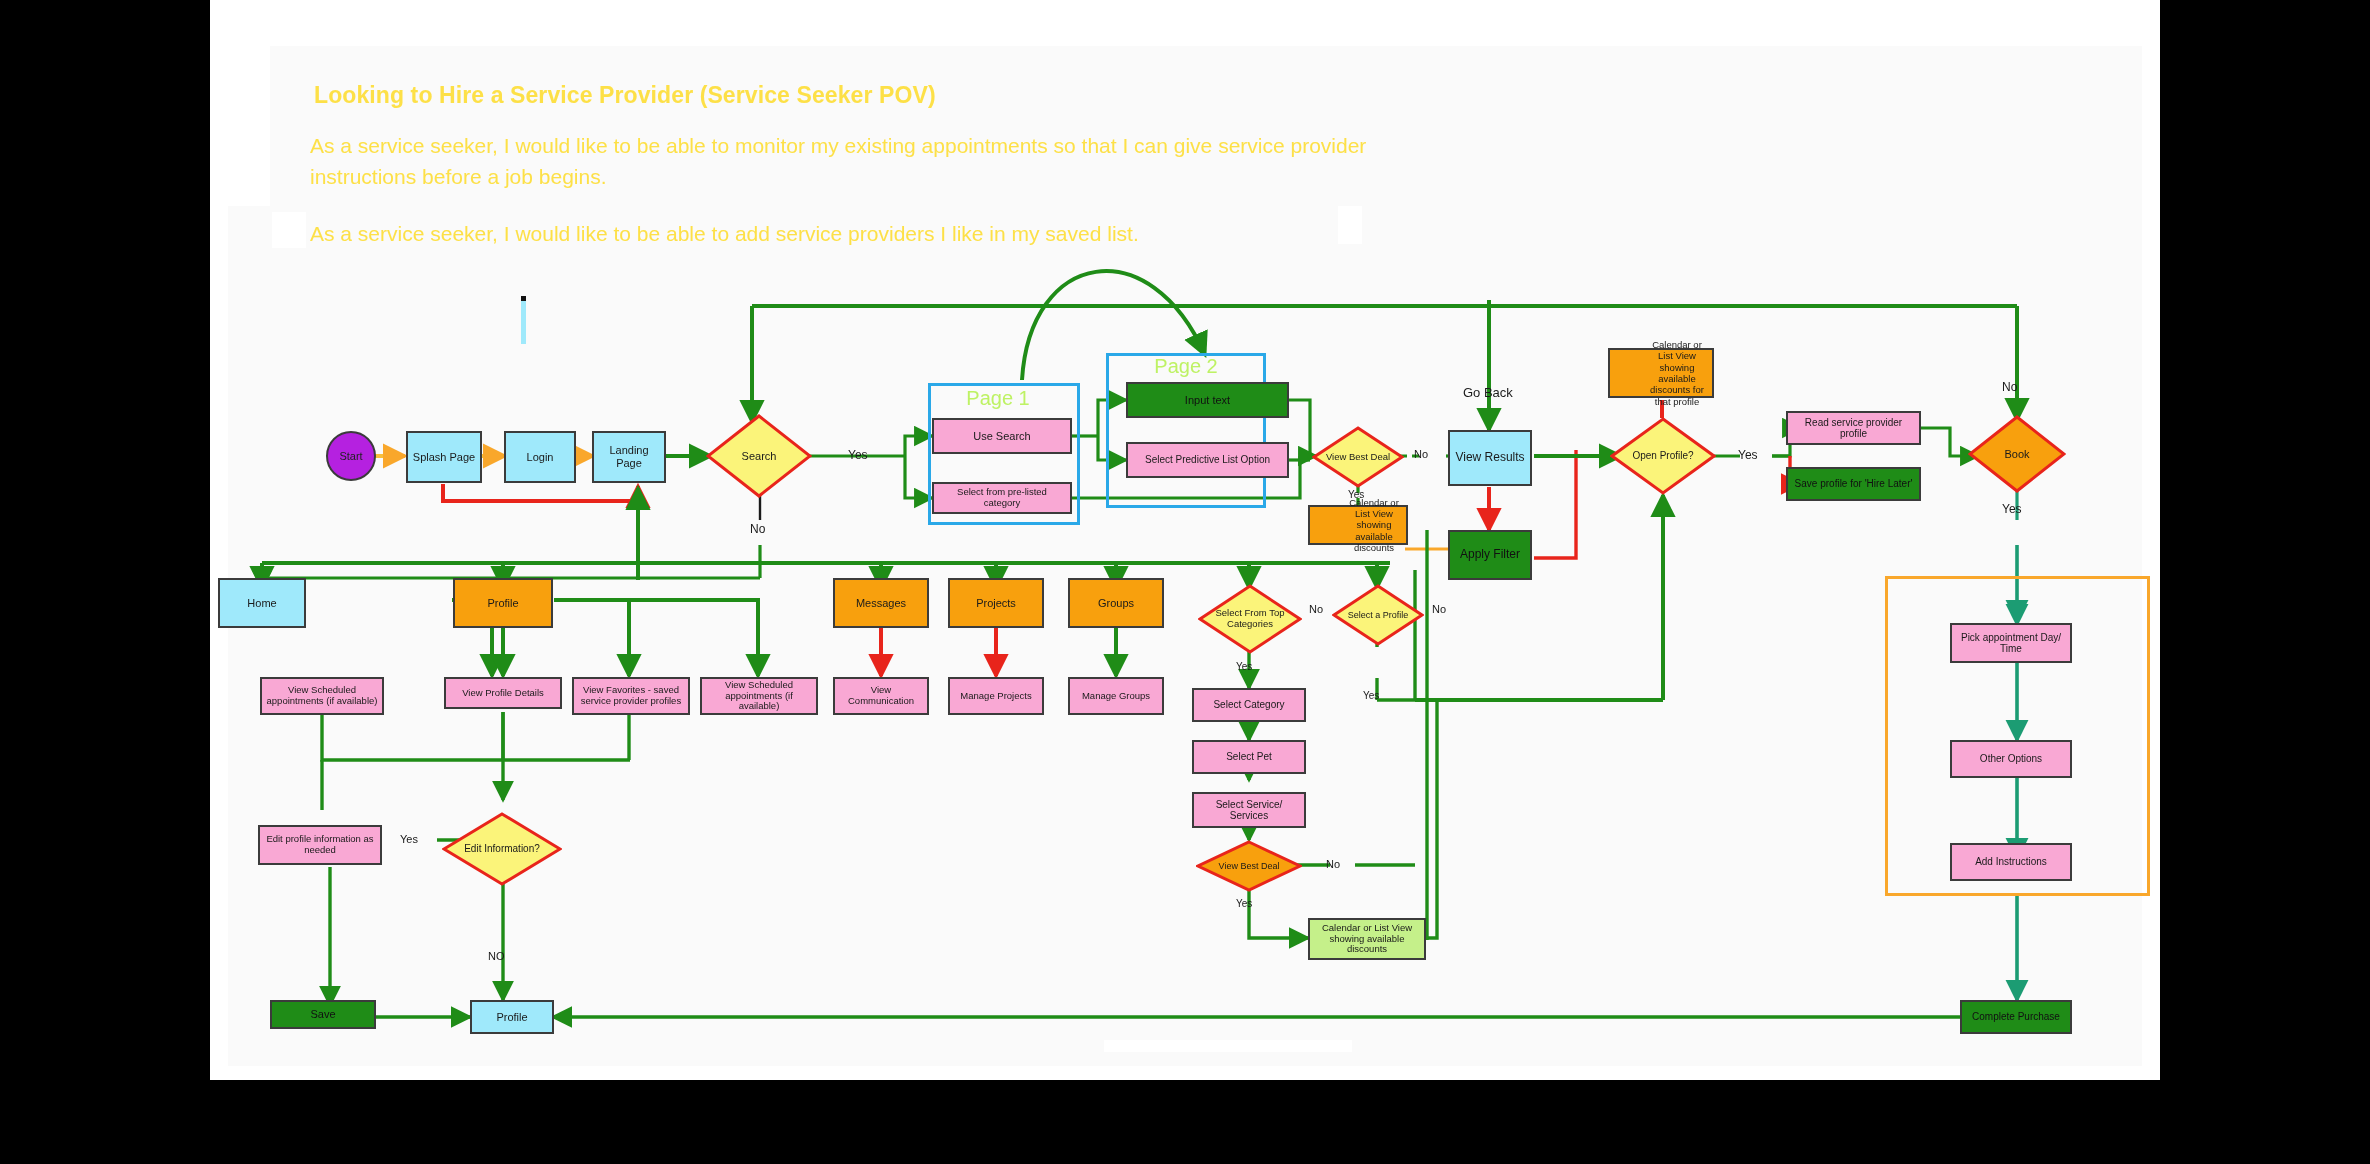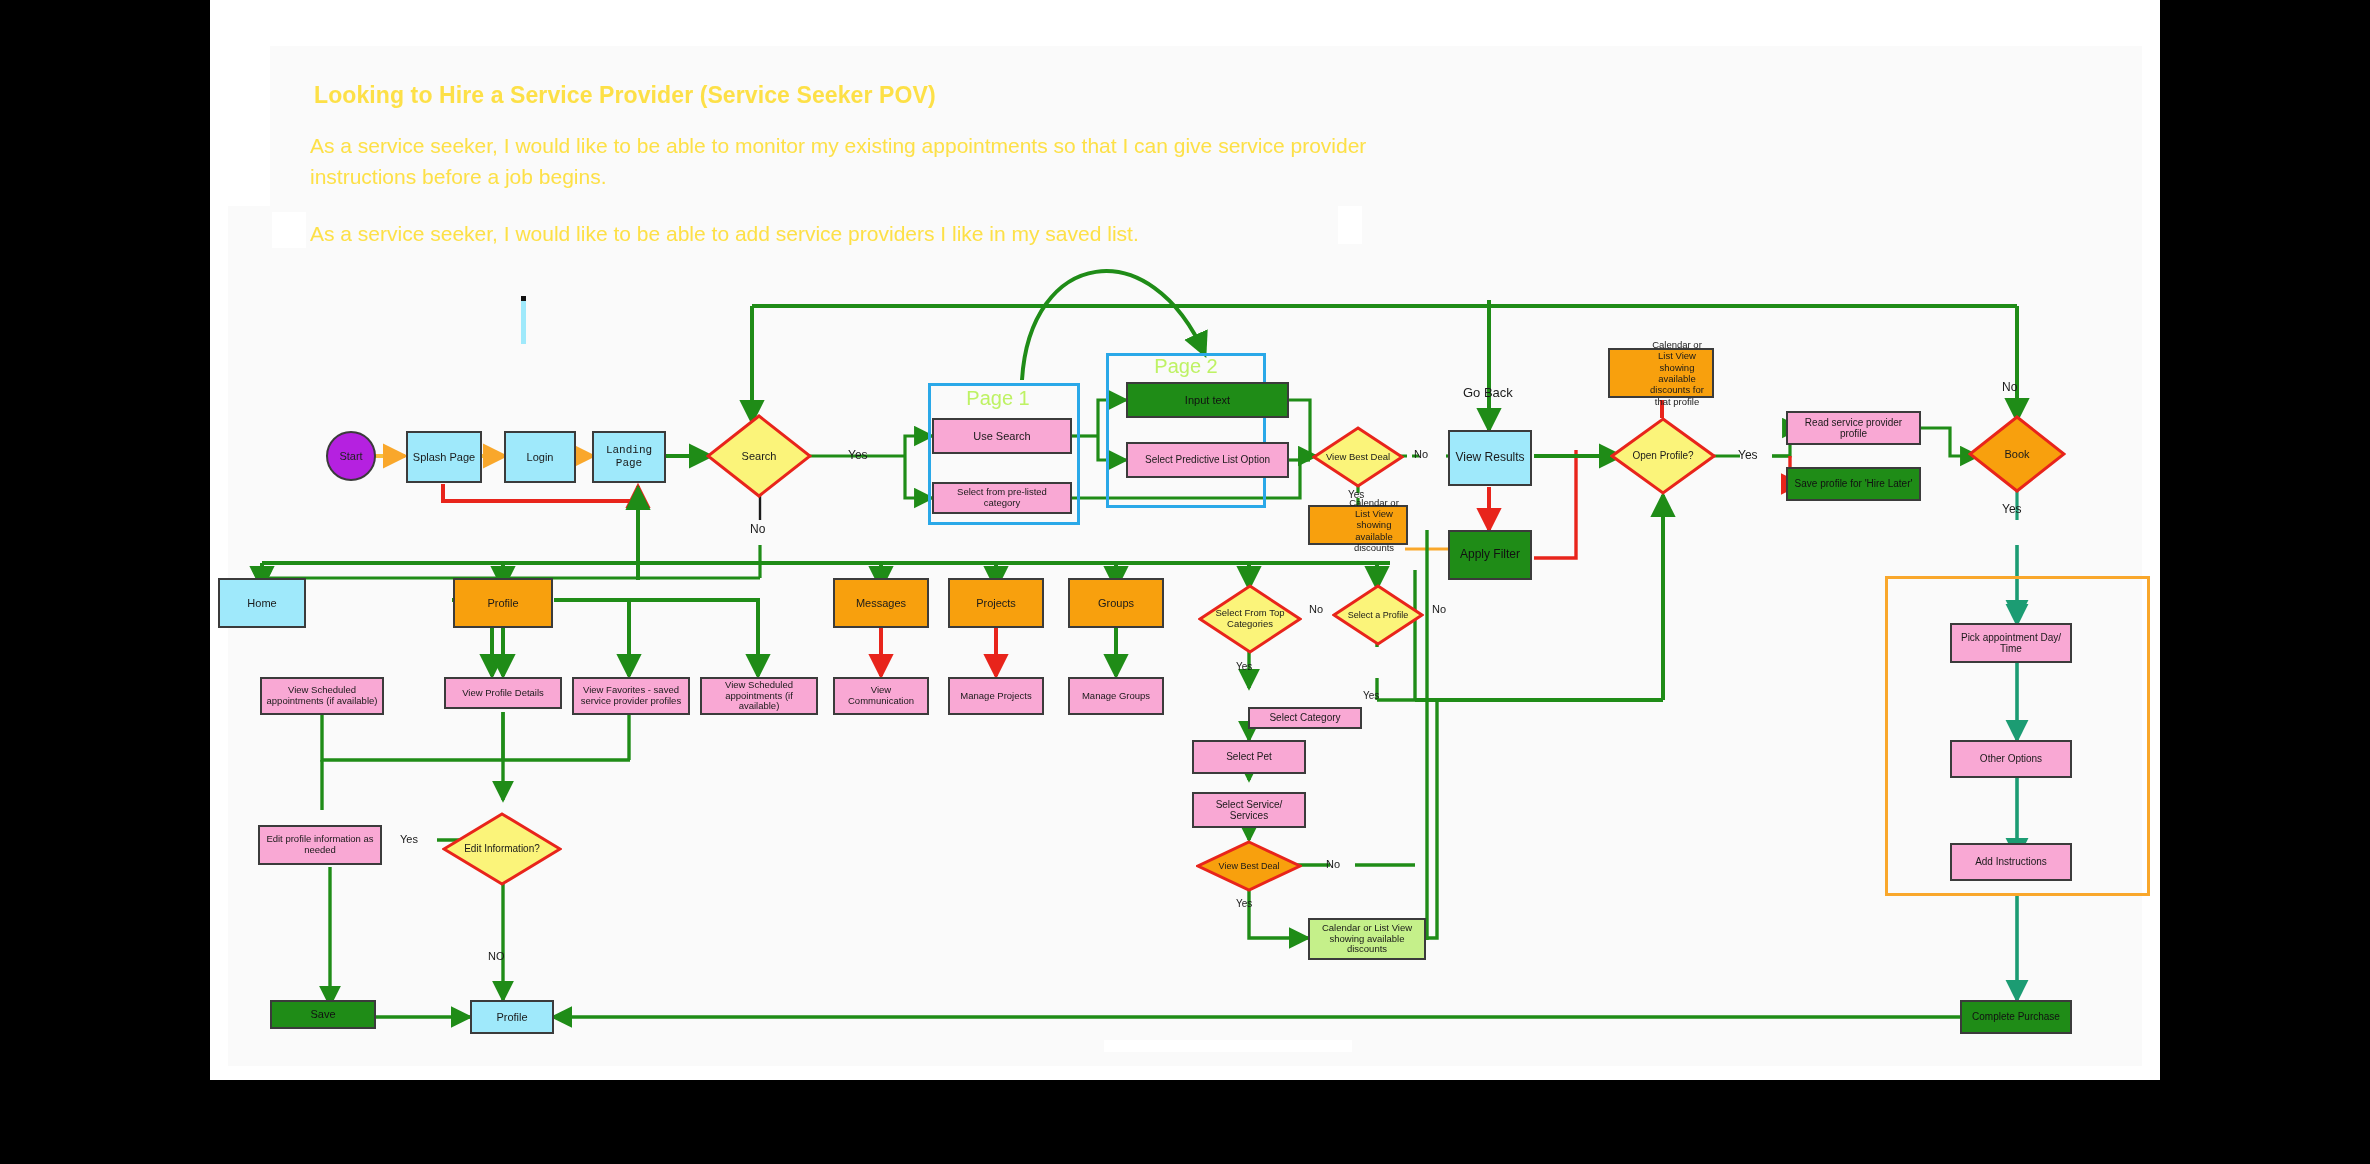--- a/index.html
+++ b/index.html
@@ -222,21 +222,21 @@
 
   <div class="frame cyan" style="left:1106px;top:353px;width:160px;height:155px;"></div>
   <div class="frame-title" style="left:1106px;top:355px;width:160px;">Page 2</div>
 
   <div class="frame orangeframe" style="left:1885px;top:576px;width:265px;height:320px;"></div>
 
   <div class="node circle" style="left:326px;top:431px;width:50px;height:50px;">Start</div>
 
   <div class="node box blue" style="left:406px;top:431px;width:76px;height:52px;">Splash Page</div>
   <div class="node box blue" style="left:504px;top:431px;width:72px;height:52px;">Login</div>
-  <div class="node box blue" style="left:592px;top:431px;width:74px;height:52px;font-family:Liberation Mono, monospace;">Landing Page</div>
+  <div class="node box blue" style="left:592px;top:431px;width:74px;height:52px;">Landing Page</div>
 
   <div class="dia" style="left:706px;top:414px;width:106px;height:84px;">
     <svg class="shape" viewBox="0 0 106 84" preserveAspectRatio="none">
         <polygon points="53,2 104,42 53,82 2,42" fill="#fbf47a" stroke="#e8241b" stroke-width="3"></polygon>
       </svg>
     <span class="lbl">Search</span>
   </div>
 
   <div class="node box pink" style="left:932px;top:418px;width:140px;height:36px;">Use Search</div>
   <div class="node box pink" style="left:932px;top:482px;width:140px;height:32px;font-size:9.5px;">Select from pre-listed category</div>
@@ -296,21 +296,21 @@
   </div>
 
   <div class="node box pink" style="left:260px;top:677px;width:124px;height:38px;font-size:9.5px;">View Scheduled appointments (if available)</div>
   <div class="node box pink" style="left:444px;top:677px;width:118px;height:32px;font-size:9.5px;">View Profile Details</div>
   <div class="node box pink" style="left:572px;top:677px;width:118px;height:38px;font-size:9.5px;">View Favorites - saved service provider profiles</div>
   <div class="node box pink" style="left:700px;top:677px;width:118px;height:38px;font-size:9.5px;">View Scheduled appointments (if available)</div>
   <div class="node box pink" style="left:833px;top:677px;width:96px;height:38px;font-size:9.5px;">View Communication</div>
   <div class="node box pink" style="left:948px;top:677px;width:96px;height:38px;font-size:9.5px;">Manage Projects</div>
   <div class="node box pink" style="left:1068px;top:677px;width:96px;height:38px;font-size:9.5px;">Manage Groups</div>
 
-  <div class="node box pink" style="left:1248px;top:688px;width:114px;height:22px;font-size:10px;margin-top:19px;">Select Category</div>
+  <div class="node box pink" style="left:1192px;top:688px;width:114px;height:34px;font-size:10px;">Select Category</div>
   <div class="node box pink" style="left:1192px;top:740px;width:114px;height:34px;font-size:10px;">Select Pet</div>
   <div class="node box pink" style="left:1192px;top:792px;width:114px;height:36px;font-size:10px;">Select Service/ Services</div>
 
   <div class="dia" style="left:1196px;top:840px;width:106px;height:52px;">
     <svg class="shape" viewBox="0 0 106 52" preserveAspectRatio="none">
         <polygon points="53,2 104,26 53,50 2,26" fill="#f8a00d" stroke="#e8241b" stroke-width="3"></polygon>
       </svg>
     <span class="lbl" style="font-size:9px;">View Best Deal</span>
   </div>
 

